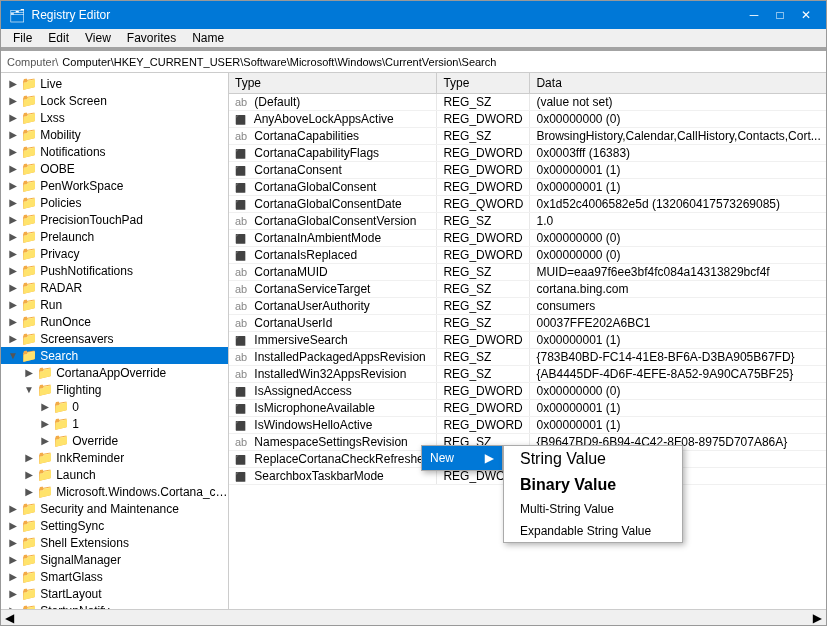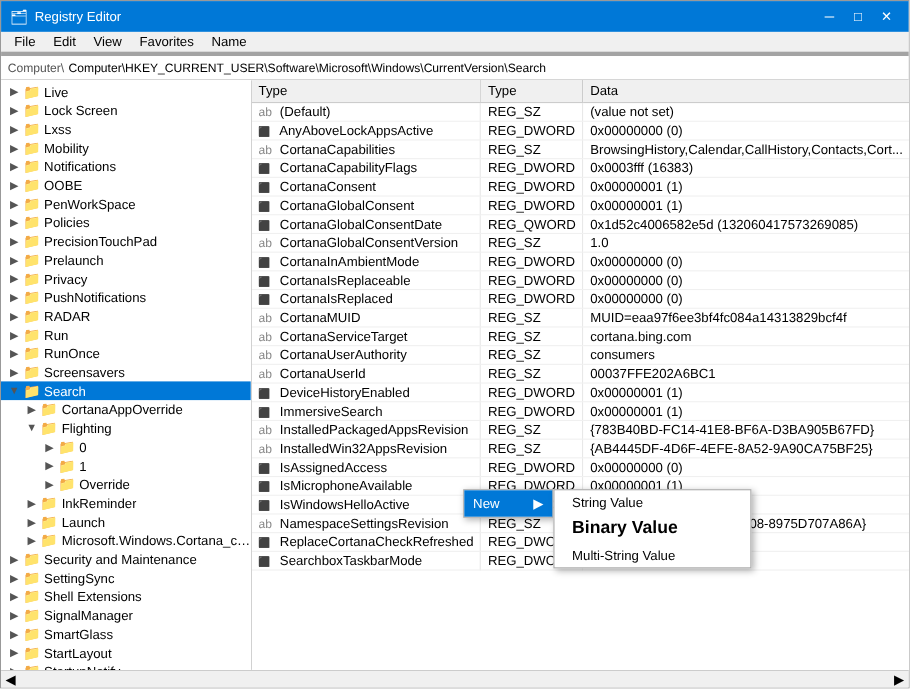--- a/index.html
+++ b/index.html
@@ -409,53 +409,43 @@
               <td><span style="display: inline-block; width: 16px; font-size: 11px; color: rgb(136, 136, 136);">ab</span> CortanaGlobalConsentVersion</td>
               <td>REG_SZ</td>
               <td>1.0</td>
             </tr>
             <tr>
               <td><span style="display: inline-block; width: 16px; font-size: 9px; color: rgb(102, 102, 102);">⬛</span> CortanaInAmbientMode</td>
               <td>REG_DWORD</td>
               <td>0x00000000 (0)</td>
             </tr>
             <tr>
-              <td><span style="display: inline-block; width: 16px; font-size: 9px; color: rgb(102, 102, 102);">⬛</span> CortanaIsReplaceable</td>
+              <td><span style="display: inline-block; width: 16px; font-size: 9px; color: rgb(102, 102, 102);">⬛</span> CortanaIsReplaced</td>
               <td>REG_DWORD</td>
               <td>0x00000000 (0)</td>
             </tr>
             <tr>
-              <td><span style="display: inline-block; width: 16px; font-size: 9px; color: rgb(102, 102, 102);">⬛</span> CortanaIsReplaced</td>
-              <td>REG_DWORD</td>
-              <td>0x00000000 (0)</td>
-            </tr>
-            <tr>
               <td><span style="display: inline-block; width: 16px; font-size: 11px; color: rgb(136, 136, 136);">ab</span> CortanaMUID</td>
               <td>REG_SZ</td>
               <td>MUID=eaa97f6ee3bf4fc084a14313829bcf4f</td>
             </tr>
             <tr>
               <td><span style="display: inline-block; width: 16px; font-size: 11px; color: rgb(136, 136, 136);">ab</span> CortanaServiceTarget</td>
               <td>REG_SZ</td>
               <td>cortana.bing.com</td>
             </tr>
             <tr>
               <td><span style="display: inline-block; width: 16px; font-size: 11px; color: rgb(136, 136, 136);">ab</span> CortanaUserAuthority</td>
               <td>REG_SZ</td>
               <td>consumers</td>
             </tr>
             <tr>
               <td><span style="display: inline-block; width: 16px; font-size: 11px; color: rgb(136, 136, 136);">ab</span> CortanaUserId</td>
               <td>REG_SZ</td>
               <td>00037FFE202A6BC1</td>
-            </tr>
-            <tr>
-              <td><span style="display: inline-block; width: 16px; font-size: 9px; color: rgb(102, 102, 102);">⬛</span> DeviceHistoryEnabled</td>
-              <td>REG_DWORD</td>
-              <td>0x00000001 (1)</td>
             </tr>
             <tr>
               <td><span style="display: inline-block; width: 16px; font-size: 9px; color: rgb(102, 102, 102);">⬛</span> ImmersiveSearch</td>
               <td>REG_DWORD</td>
               <td>0x00000001 (1)</td>
             </tr>
             <tr>
               <td><span style="display: inline-block; width: 16px; font-size: 11px; color: rgb(136, 136, 136);">ab</span> InstalledPackagedAppsRevision</td>
               <td>REG_SZ</td>
               <td>{783B40BD-FC14-41E8-BF6A-D3BA905B67FD}</td>
@@ -501,23 +491,24 @@
       <div style="position:absolute; left:192px; top:372px; z-index:50;">
         <div style="background:#fff; border:1px solid #aaa; box-shadow:2px 2px 6px rgba(0,0,0,0.3); display:inline-block; min-width:80px;">
           <div class="new-menu-item has-submenu" style="background:#0078d7; color:#fff; display:flex; justify-content:space-between; align-items:center; padding:5px 8px; font-size:12px; min-width:80px;">
             <span>New</span>
             <span>▶</span>
           </div>
         </div>
         
         <div style="position:absolute; left:82px; top:0; background:#fff; border:1px solid #aaa; box-shadow:2px 2px 6px rgba(0,0,0,0.3); min-width:180px;">
           <div id="submenu-items">
-              <div style="padding: 4px 16px; cursor: pointer; font-size: 12px; white-space: nowrap;">String Value</div>
+              <div style="padding: 4px 16px; cursor: pointer; font-size: 16px; white-space: nowrap;">String Value</div>
               <div style="padding: 4px 16px; cursor: pointer; font-size: 16px; white-space: nowrap; font-weight: bold;">Binary Value</div>
               <div style="padding: 4px 16px; cursor: pointer; font-size: 12px; white-space: nowrap;">Multi-String Value</div>
+              <div style="padding: 4px 16px; cursor: pointer; font-size: 12px; white-space: nowrap;">Expandable String Value</div>
             </div>
         </div>
       </div>
     </div>
   </div>
 
   <div class="scrollbar-x">
     <span style="padding:0 4px; cursor:pointer;">◀</span>
     <div style="flex:1;"></div>
     <span style="padding:0 4px; cursor:pointer;">▶</span>

